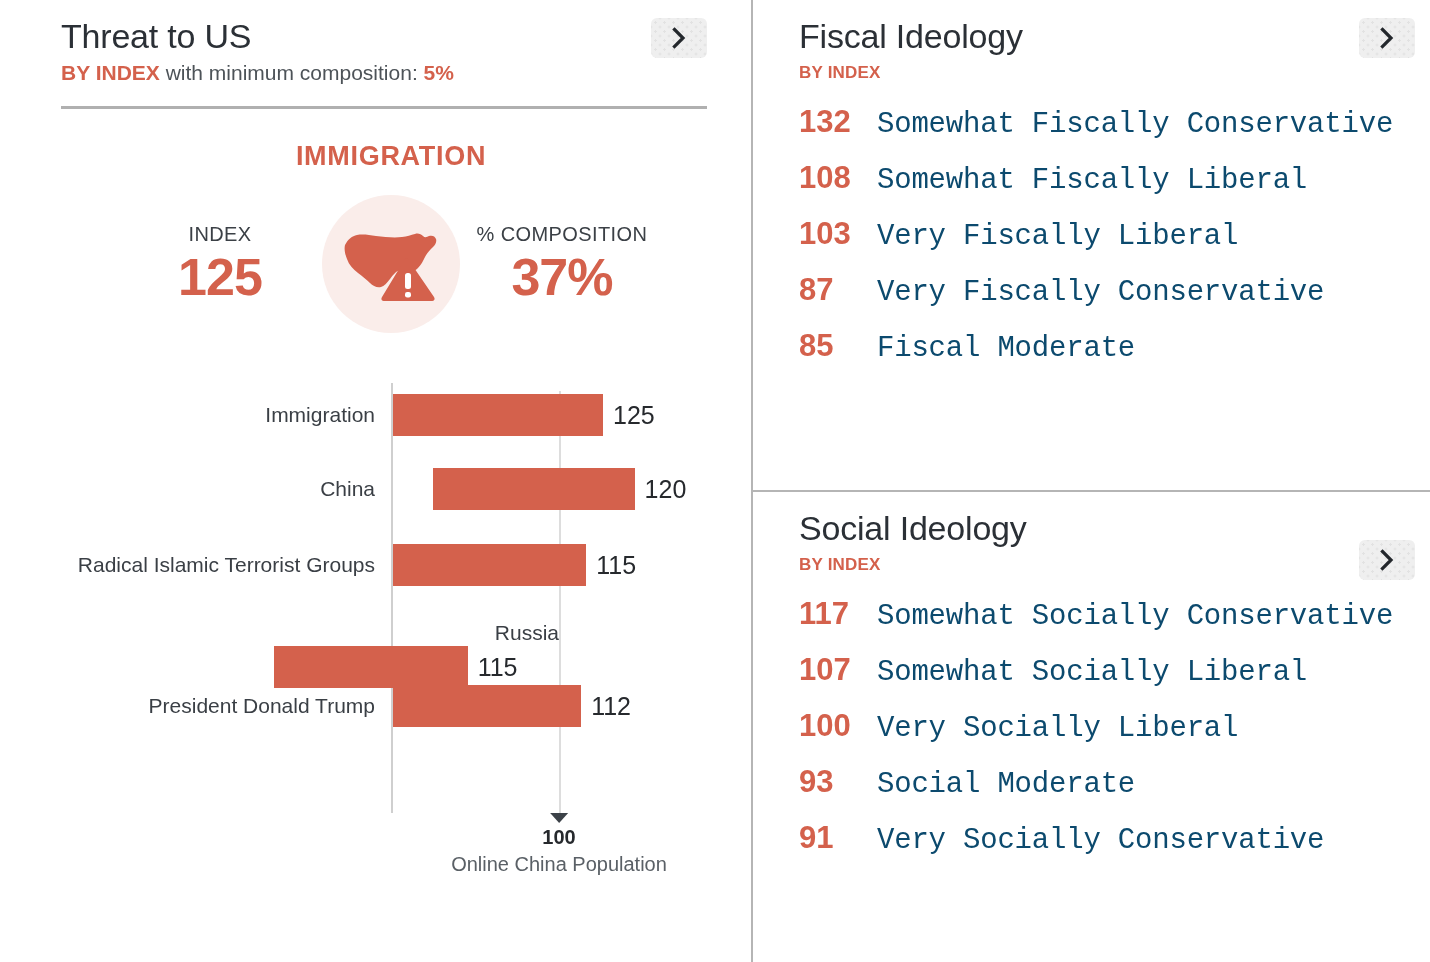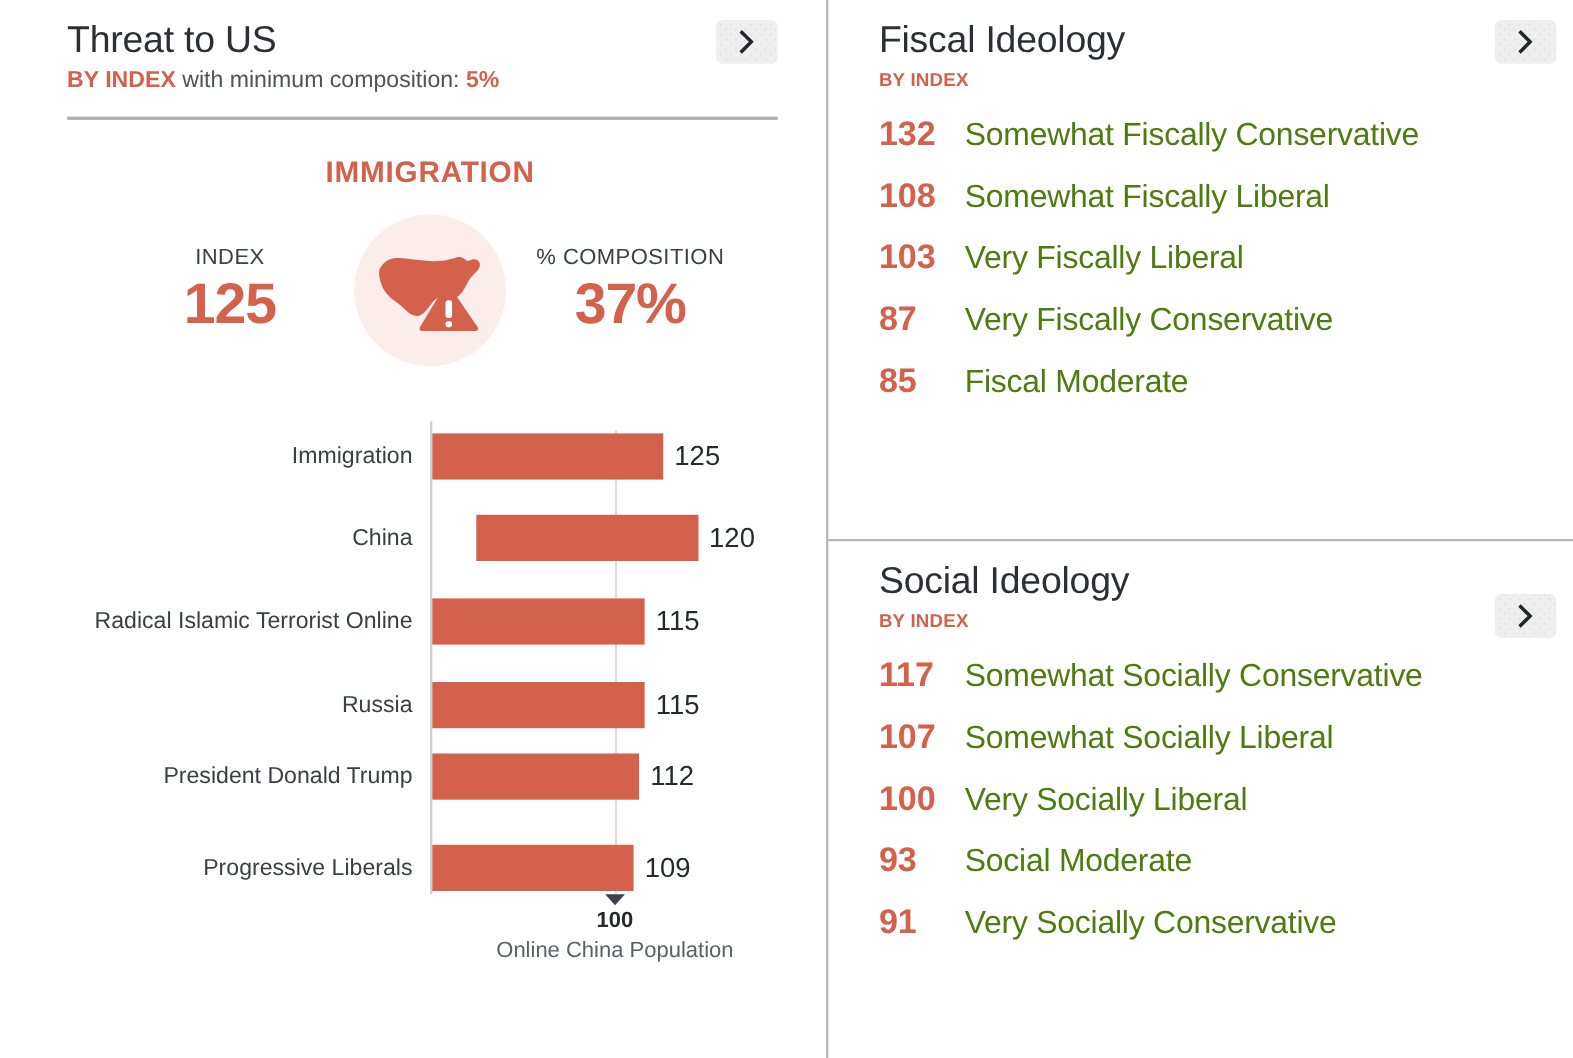--- a/index.html
+++ b/index.html
@@ -93,21 +93,21 @@
     font-weight: 700;
     letter-spacing: 0.7px;
     color: #d4614c;
     line-height: 34px;
   }
   .kpi-row {
     display: flex;
     align-items: center;
     justify-content: center;
     margin-top: 22px;
-    gap: 12px;
+    gap: 1px;
   }
   .kpi {
     width: 190px;
     text-align: center;
   }
   .kpi-label {
     font-size: 20px;
     font-weight: 400;
     color: #3b4046;
     letter-spacing: 0.4px;
@@ -265,23 +265,24 @@
     width: 78px;
     font-size: 31px;
     font-weight: 700;
     color: #d4614c;
     line-height: 40px;
     flex: none;
   }
   .rank-label {
     font-size: 29px;
     font-weight: 400;
-    color: #4d7c0f;
+    color: #0c4a6e;
     line-height: 40px;
     letter-spacing: -0.2px;
+    font-family: Liberation Mono, monospace;
   }
 </style>
 </head>
 <body>
 
 <div class="app">
 
   <div class="left-panel">
 
     <div class="panel-header">
@@ -354,45 +355,38 @@
             </div>
           </div>
           <div class="bar-row" style="top: 91px; gap: 40px;">
             <div class="bar-label">China</div>
             <div class="bar-track">
               <div class="bar-fill" style="width: 201.6px; background: rgb(212, 97, 76);"></div>
               <div class="bar-value">120</div>
             </div>
           </div>
           <div class="bar-row" style="top: 167px;">
-            <div class="bar-label">Radical Islamic Terrorist Online</div>
+            <div class="bar-label">Radical Islamic Terrorist Groups</div>
             <div class="bar-track">
               <div class="bar-fill" style="width: 193.2px; background: rgb(212, 97, 76);"></div>
               <div class="bar-value">115</div>
             </div>
           </div>
-          <div class="bar-row" style="top: 243px;">
+          <div class="bar-row" style="top: 243px; flex-direction: column;">
             <div class="bar-label">Russia</div>
             <div class="bar-track">
               <div class="bar-fill" style="width: 193.2px; background: rgb(212, 97, 76);"></div>
               <div class="bar-value">115</div>
             </div>
           </div>
           <div class="bar-row" style="top: 308px; justify-content: center;">
             <div class="bar-label">President Donald Trump</div>
             <div class="bar-track">
               <div class="bar-fill" style="width: 188.16px; background: rgb(212, 97, 76);"></div>
               <div class="bar-value">112</div>
-            </div>
-          </div>
-          <div class="bar-row" style="top: 391px;">
-            <div class="bar-label">Progressive Liberals</div>
-            <div class="bar-track">
-              <div class="bar-fill" style="width: 183.12px; background: rgb(212, 97, 76);"></div>
-              <div class="bar-value">109</div>
             </div>
           </div>
         </div>
 
       <div class="axis-foot">
         <div class="axis-marker"></div>
         <div class="axis-tick-label">100</div>
         <div class="axis-caption">Online China Population</div>
       </div>
     </div>

